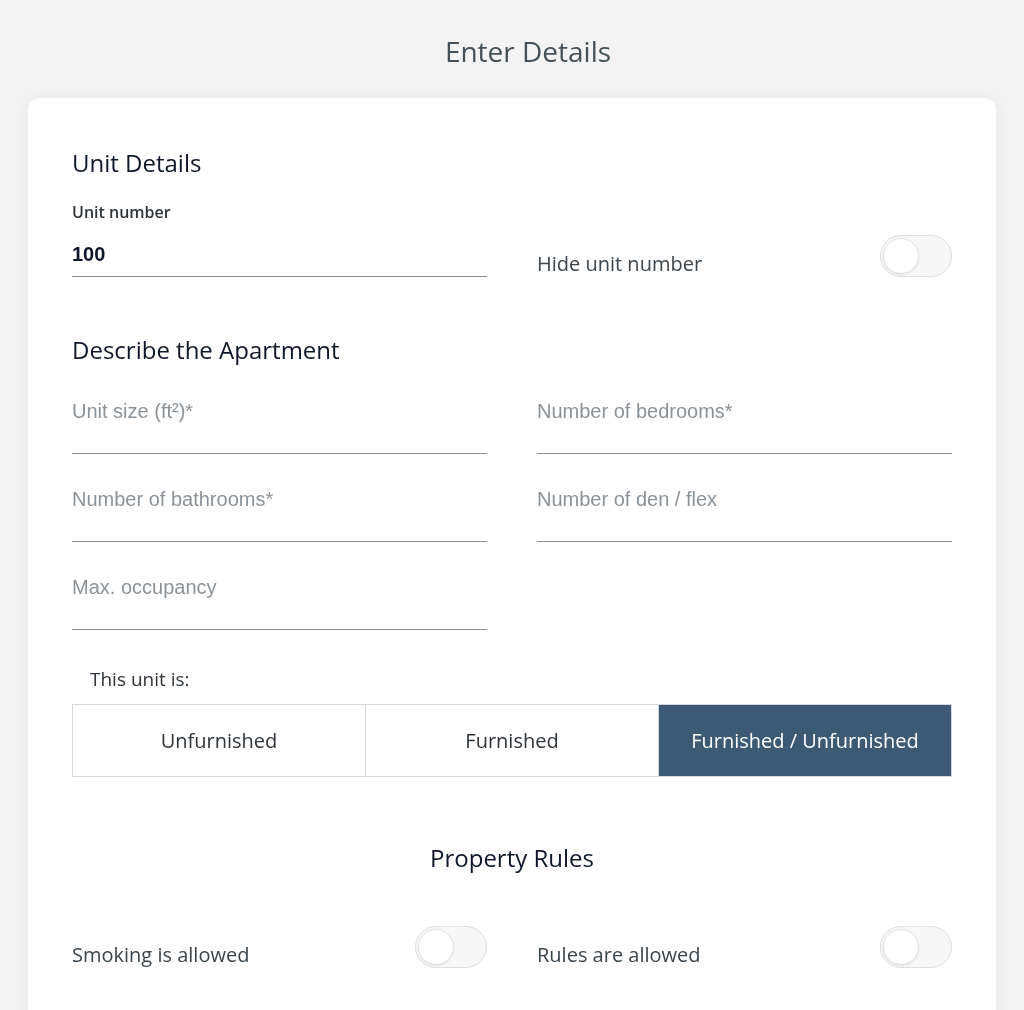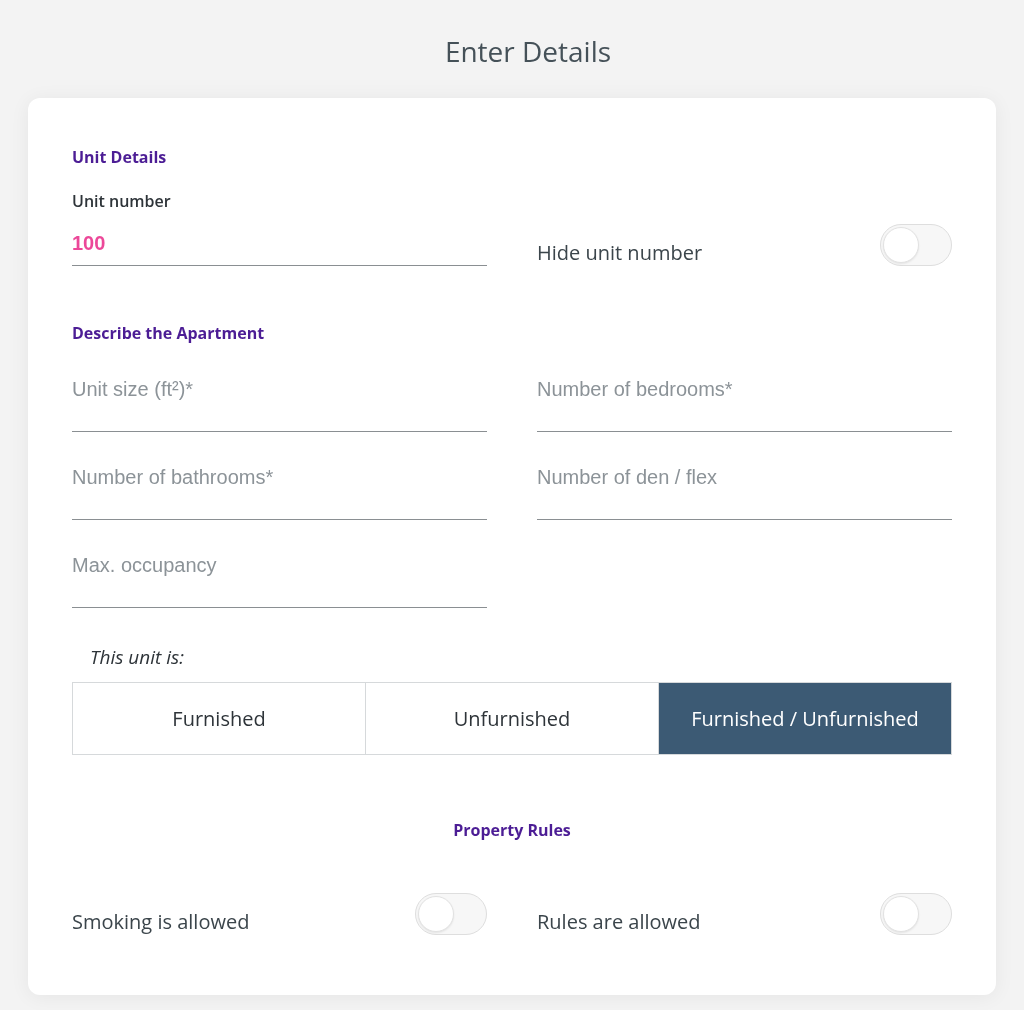--- a/index.html
+++ b/index.html
@@ -26,23 +26,23 @@
   }
   .card {
     width: 968px;
     margin: 0 auto;
     background: #fff;
     border-radius: 12px;
     box-shadow: 0 2px 20px rgba(0,0,0,0.06);
     padding: 48px 44px 60px 44px;
   }
   .section-heading {
-    font-size: 16px;
-    font-weight: 700;
-    color: #4c1d95;
+    font-size: 24px;
+    font-weight: 400;
+    color: #0f172a;
     margin-bottom: 18px;
   }
   .section-heading.mt-lg { margin-top: 56px; }
   .section-heading.mt-xl { margin-top: 64px; text-align: center; }
 
   .row2 {
     display: grid;
     grid-template-columns: 1fr 1fr;
     column-gap: 50px;
     align-items: end;
@@ -64,21 +64,21 @@
     font-size: 16px;
     color: #2e3439;
     margin-bottom: 20px;
     font-weight: 600;
   }
   .ufield input {
     border: none;
     outline: none;
     font-size: 20px;
     font-weight: 600;
-    color: #ec4899;
+    color: #0f172a;
     background: transparent;
     width: 100%;
   }
   .ufield.placeholder-only {
     min-height: 58px;
     justify-content: flex-start;
     padding-bottom: 8px;
   }
   .ufield.placeholder-only input {
     font-size: 20px;
@@ -124,21 +124,20 @@
   }
 
   
   .seg-caption {
     font-size: 19px;
     color: #2e3439;
     margin-left: 18px;
     margin-top: 36px;
     margin-bottom: 12px;
     font-weight: 400;
-    font-style: italic;
   }
   .seg {
     display: flex;
     width: 100%;
     border: 1px solid #d6d9db;
   }
   .seg .opt {
     flex: 1;
     text-align: center;
     padding: 22px 4px;
@@ -198,22 +197,22 @@
 
     <div class="row2 mt-30">
       <div class="ufield placeholder-only">
         <input type="text" placeholder="Max. occupancy" style="">
       </div>
       <div></div>
     </div>
 
     <div class="seg-caption">This unit is:</div>
     <div class="seg">
+      <div class="opt">Unfurnished</div>
       <div class="opt">Furnished</div>
-      <div class="opt">Unfurnished</div>
       <div class="opt selected">Furnished / Unfurnished</div>
     </div>
 
     <div class="section-heading mt-xl">Property Rules</div>
 
     <div class="row2 mt-20">
       <div class="toggle-row">
         <div class="toggle-label">Smoking is allowed</div>
         <div class="switch">
           <div class="knob"></div>

